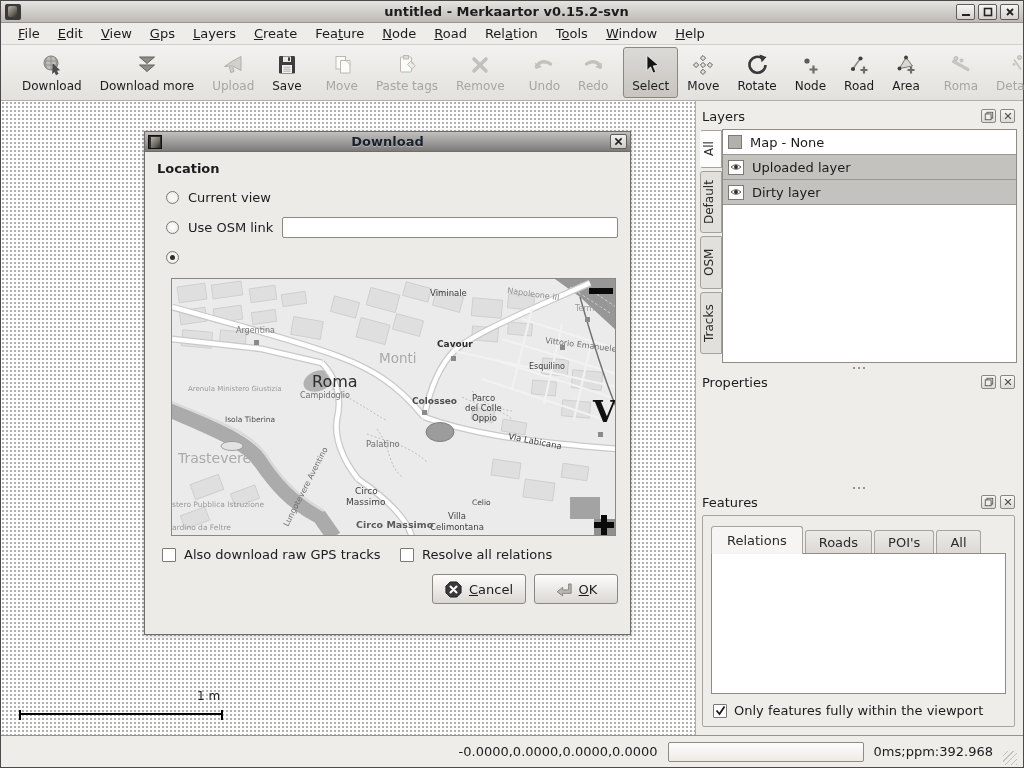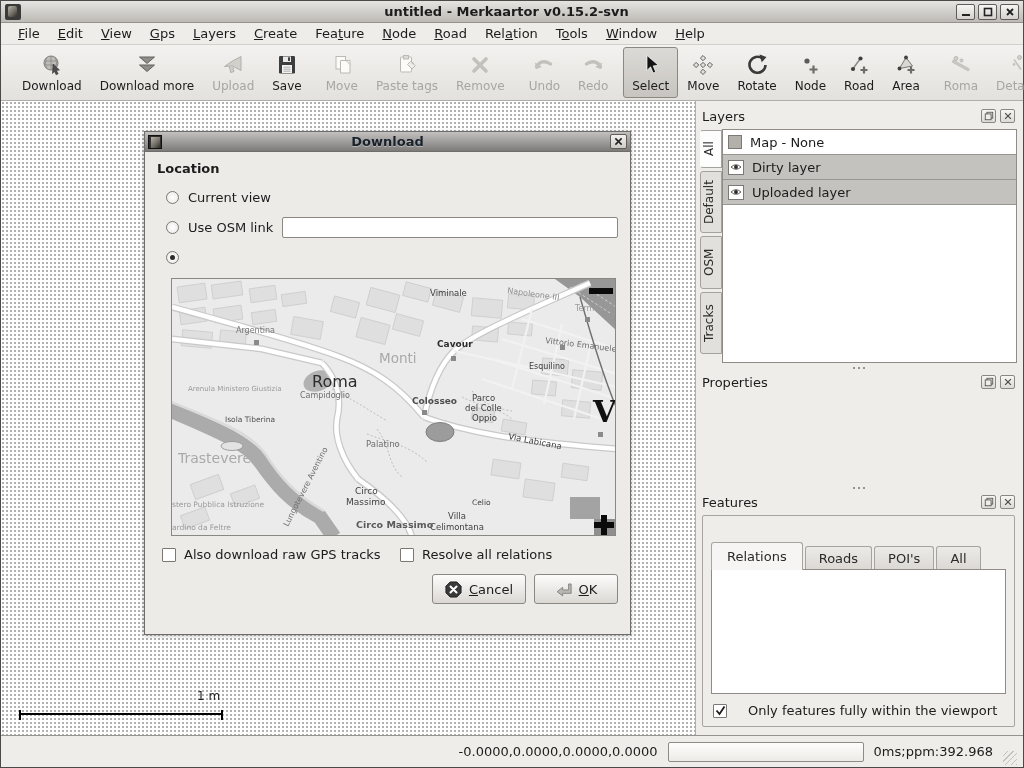--- a/index.html
+++ b/index.html
@@ -71,27 +71,27 @@
   .layer-square { width:14px; height:14px; background:#b3b0ab; border:1px solid #7c7974; }
   .layer-eye { width:16px; height:15px; background:#fff; border:1px solid #7c7974; display:grid; place-items:center; }
   .layer-eye svg { width:12px; height:10px; }
 
   .splitter { height:10px; flex:0 0 10px; display:flex; align-items:center; justify-content:center; gap:3px; }
   .splitter i { width:2px; height:2px; background:#97948f; }
 
   .props-body { height:92px; flex:0 0 92px; }
 
   .features-box { border:1px solid #a7a49f; border-radius:2px; margin:4px 2px 8px 2px; flex:1;
-    display:flex; flex-direction:column; padding:26px 8px 6px; min-height:0; }
+    display:flex; flex-direction:column; padding:10px 8px 6px; min-height:0; }
   .ftabs { display:flex; align-items:flex-end; }
   .ftab { padding:4px 13px; font-size:13px; background:linear-gradient(#eceae7,#dbd8d4);
     border:1px solid #a7a49f; border-bottom:none; border-radius:3px 3px 0 0; margin-right:2px; color:#2b2b2b; }
   .ftab.active { background:#f6f5f3; padding:6px 15px; position:relative; z-index:1; }
   .flist { flex:1; background:#fff; border:1px solid #8f8c87; margin-top:-1px; }
-  .fcheck { display:flex; align-items:center; gap:21px; padding:9px 2px 2px; }
+  .fcheck { display:flex; align-items:center; gap:7px; padding:9px 2px 2px; }
 
   .checkbox { width:14px; height:14px; background:#fff; border:1px solid #7c7974; border-radius:1px;
     display:grid; place-items:center; flex:0 0 14px; }
   .checkbox svg { width:11px; height:11px; }
 
   
   .statusbar { height:32px; flex:0 0 32px; border-top:1px solid #96938e; background:#eeedea;
     display:flex; align-items:center; padding:0 6px; gap:10px; }
   .sb-spacer { flex:1; }
   .sb-progress { width:196px; height:20px; border:1px solid #8f8c87; border-radius:2px;
@@ -407,30 +407,30 @@
             <span class="layer-square"></span>
             <span>Map - None</span>
           </div>
           <div class="layer-row sel">
             <span class="layer-eye">
                 <svg viewBox="0 0 14 12">
                   <path d="M1 6Q7 .5 13 6 7 11.5 1 6z" fill="#fff" stroke="#3f3d39"></path>
                   <circle cx="7" cy="6" r="2.3" fill="#2d2b27"></circle>
                 </svg>
               </span>
-            <span>Dirty layer</span>
+            <span>Uploaded layer</span>
           </div>
           <div class="layer-row sel">
             <span class="layer-eye">
                 <svg viewBox="0 0 14 12">
                   <path d="M1 6Q7 .5 13 6 7 11.5 1 6z" fill="#fff" stroke="#3f3d39"></path>
                   <circle cx="7" cy="6" r="2.3" fill="#2d2b27"></circle>
                 </svg>
               </span>
-            <span>Uploaded layer</span>
+            <span>Dirty layer</span>
           </div>
         </div>
       </div>
 
       <div class="splitter">
           <i></i>
           <i></i>
           <i></i>
         </div>
 

